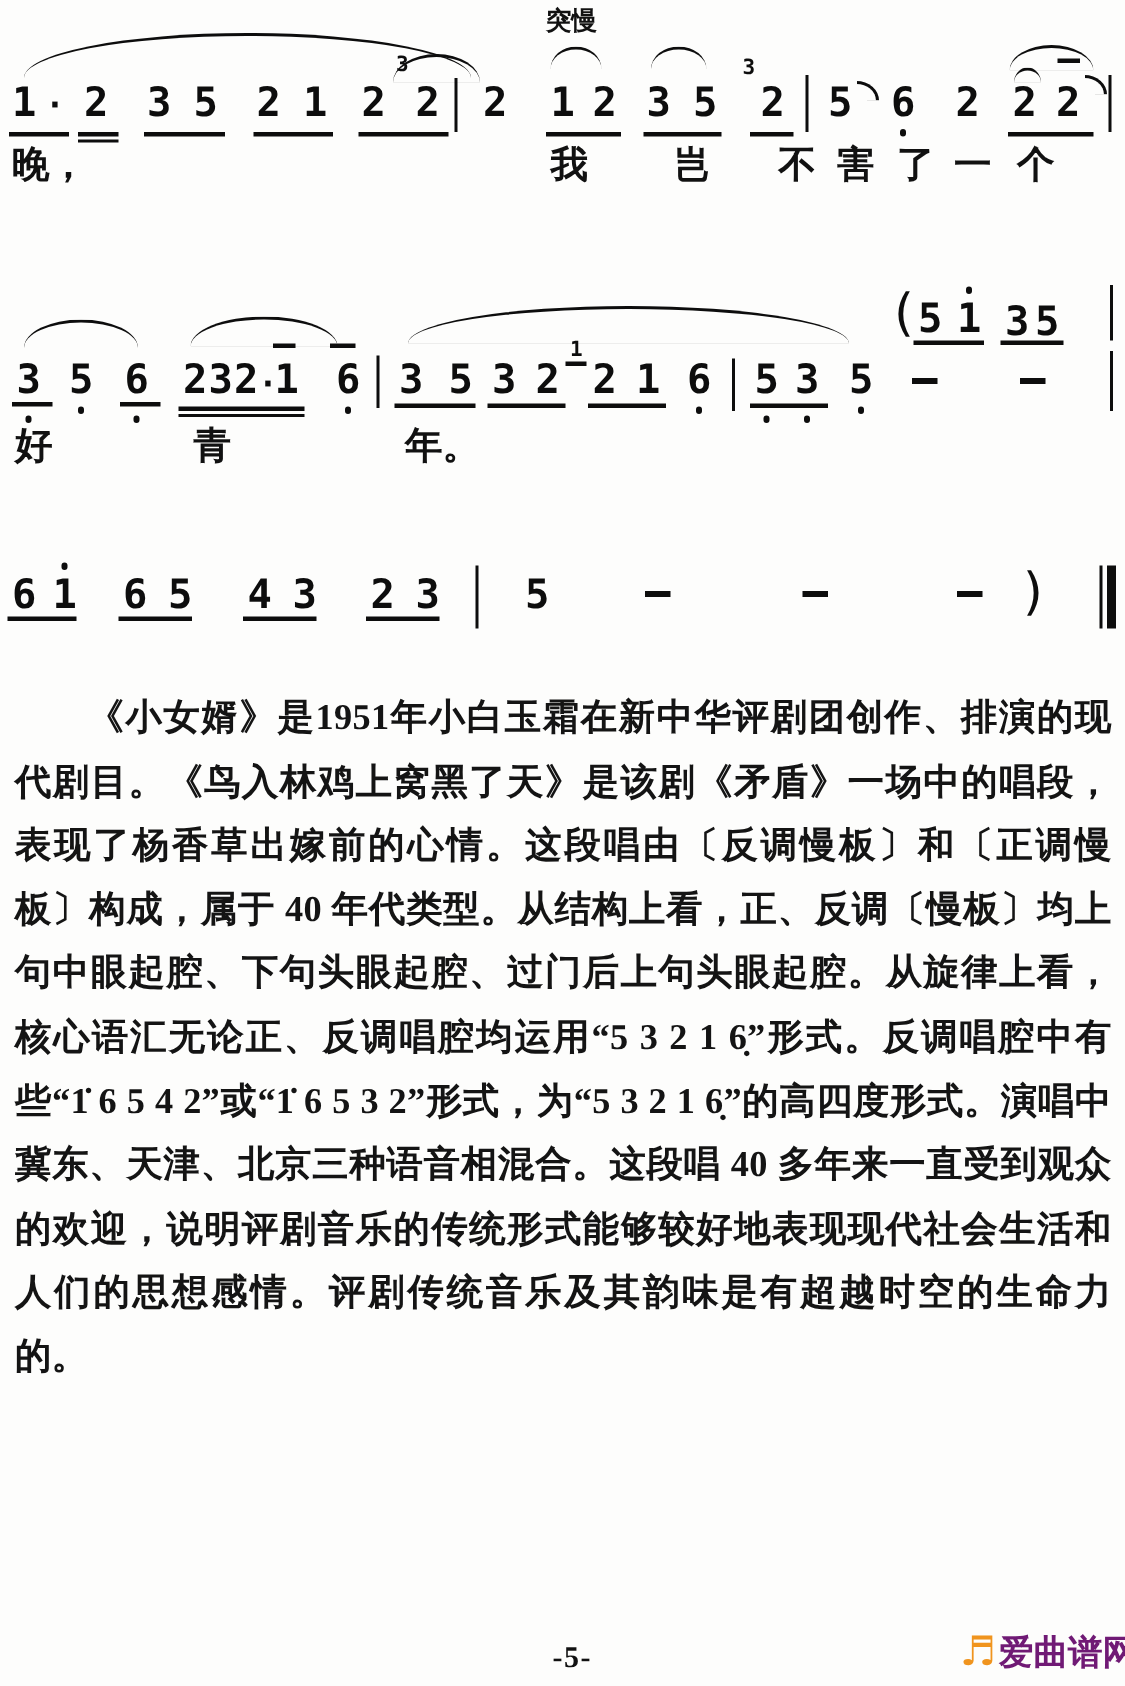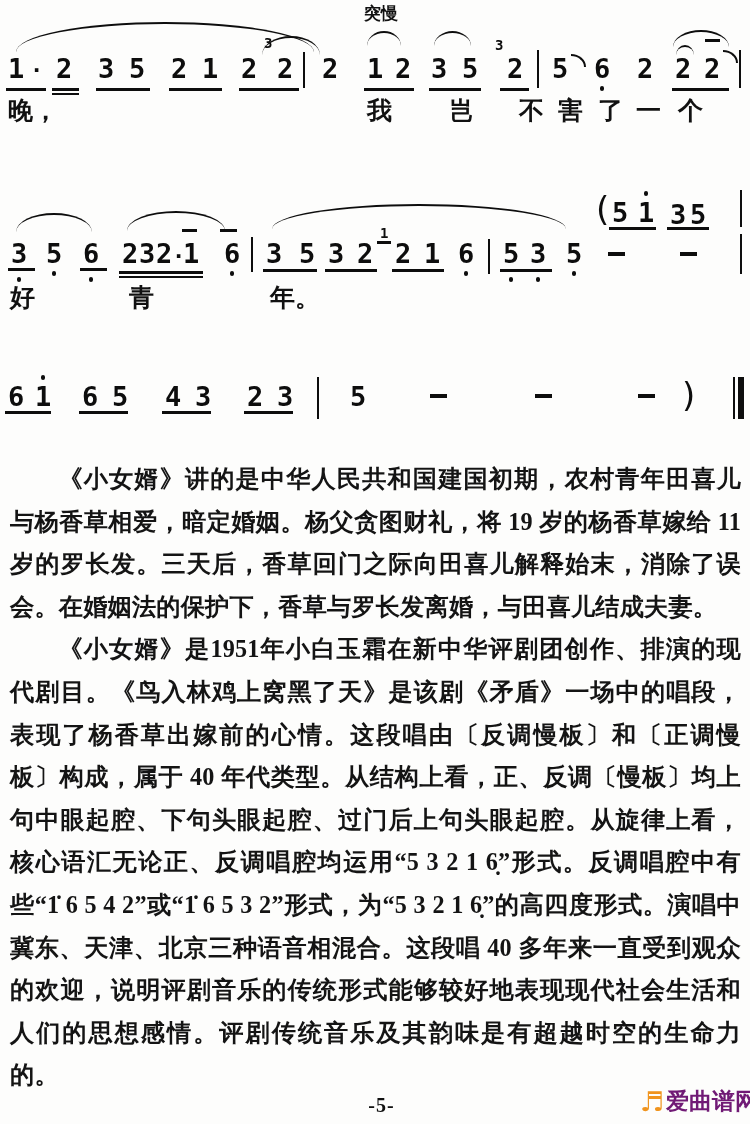--- a/index.html
+++ b/index.html
@@ -164,21 +164,20 @@
       <div class="lyric-syllable" style="left: 558px; top: 98px;">害</div>
       <div class="lyric-syllable" style="left: 598px; top: 98px;">了</div>
       <div class="lyric-syllable" style="left: 636px; top: 98px;">一</div>
       <div class="lyric-syllable" style="left: 678px; top: 98px;">个</div>
       <div class="lyric-syllable" style="left: 10px; top: 285px;">好</div>
       <div class="lyric-syllable" style="left: 129px; top: 285px;">青</div>
       <div class="lyric-syllable" style="left: 270px; top: 285px;">年。</div>
     </div>
 
   <div id="article">
-    <p>《小女婿》讲的是中华人民共和国建国初期，农村青年田喜儿与杨香草相爱，暗定婚姻。杨父贪图财礼，将 19 岁的杨香草嫁给 11 岁的罗长发。三天后，香草回门之际向田喜儿解释始末，消除了误会。在婚姻法的保护下，香草与罗长发离婚，与田喜儿结成夫妻。</p>
     <p>《小女婿》是1951年小白玉霜在新中华评剧团创作、排演的现代剧目。《鸟入林鸡上窝黑了天》是该剧《矛盾》一场中的唱段，表现了杨香草出嫁前的心情。这段唱由〔反调慢板〕和〔正调慢板〕构成，属于 40 年代类型。从结构上看，正、反调〔慢板〕均上句中眼起腔、下句头眼起腔、过门后上句头眼起腔。从旋律上看，核心语汇无论正、反调唱腔均运用“5 3 2 1 6̣”形式。反调唱腔中有些“1̇ 6 5 4 2”或“1̇ 6 5 3 2”形式，为“5 3 2 1 6̣”的高四度形式。演唱中冀东、天津、北京三种语音相混合。这段唱 40 多年来一直受到观众的欢迎，说明评剧音乐的传统形式能够较好地表现现代社会生活和人们的思想感情。评剧传统音乐及其韵味是有超越时空的生命力的。</p>
   </div>
 
   <div id="footer-page">-5-</div>
 
   <div id="watermark">
     <span class="wm-icon" style="color: rgb(240, 148, 30);">♬</span>
     <span class="wm-text" style="color: #701a75;">爱曲谱网</span>
   </div>
 

